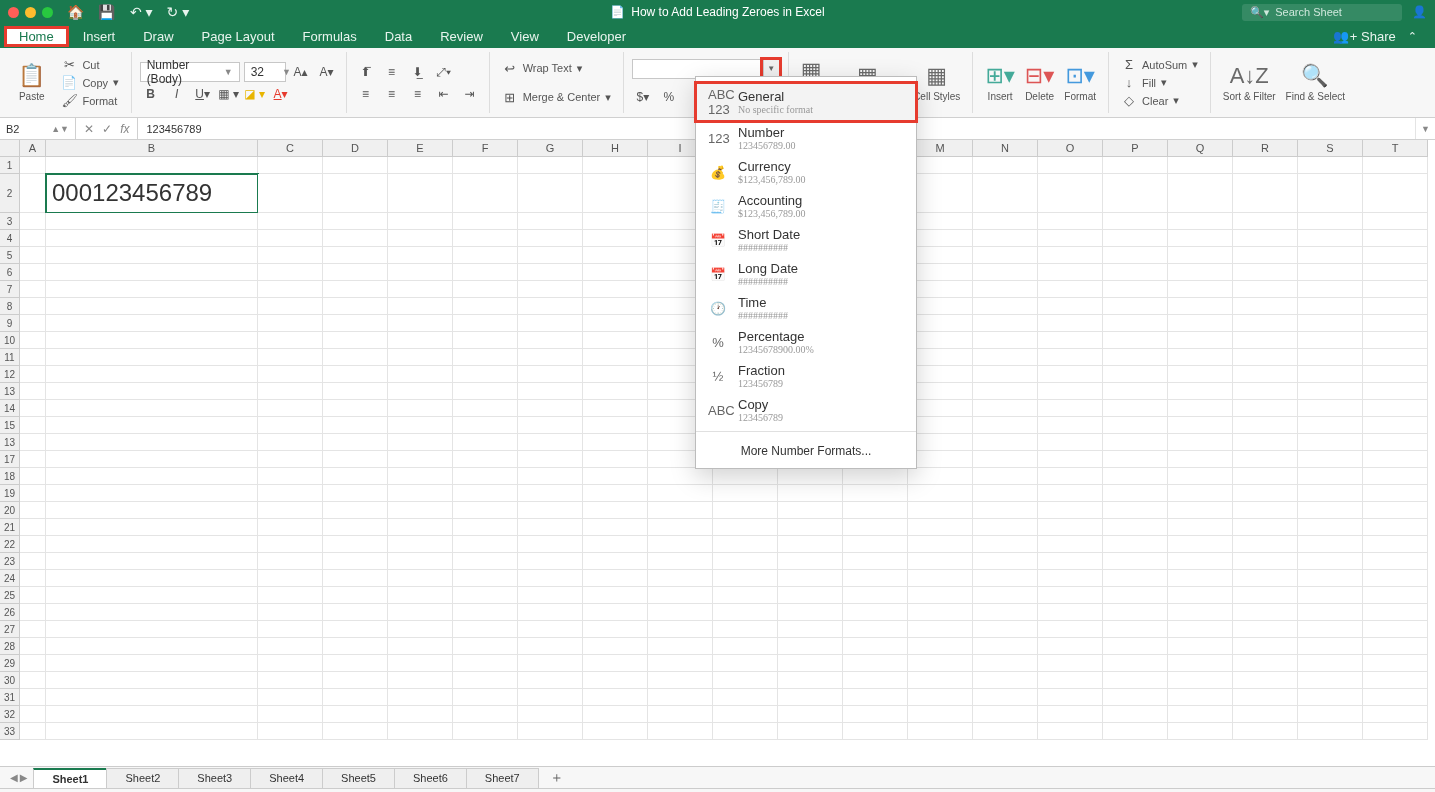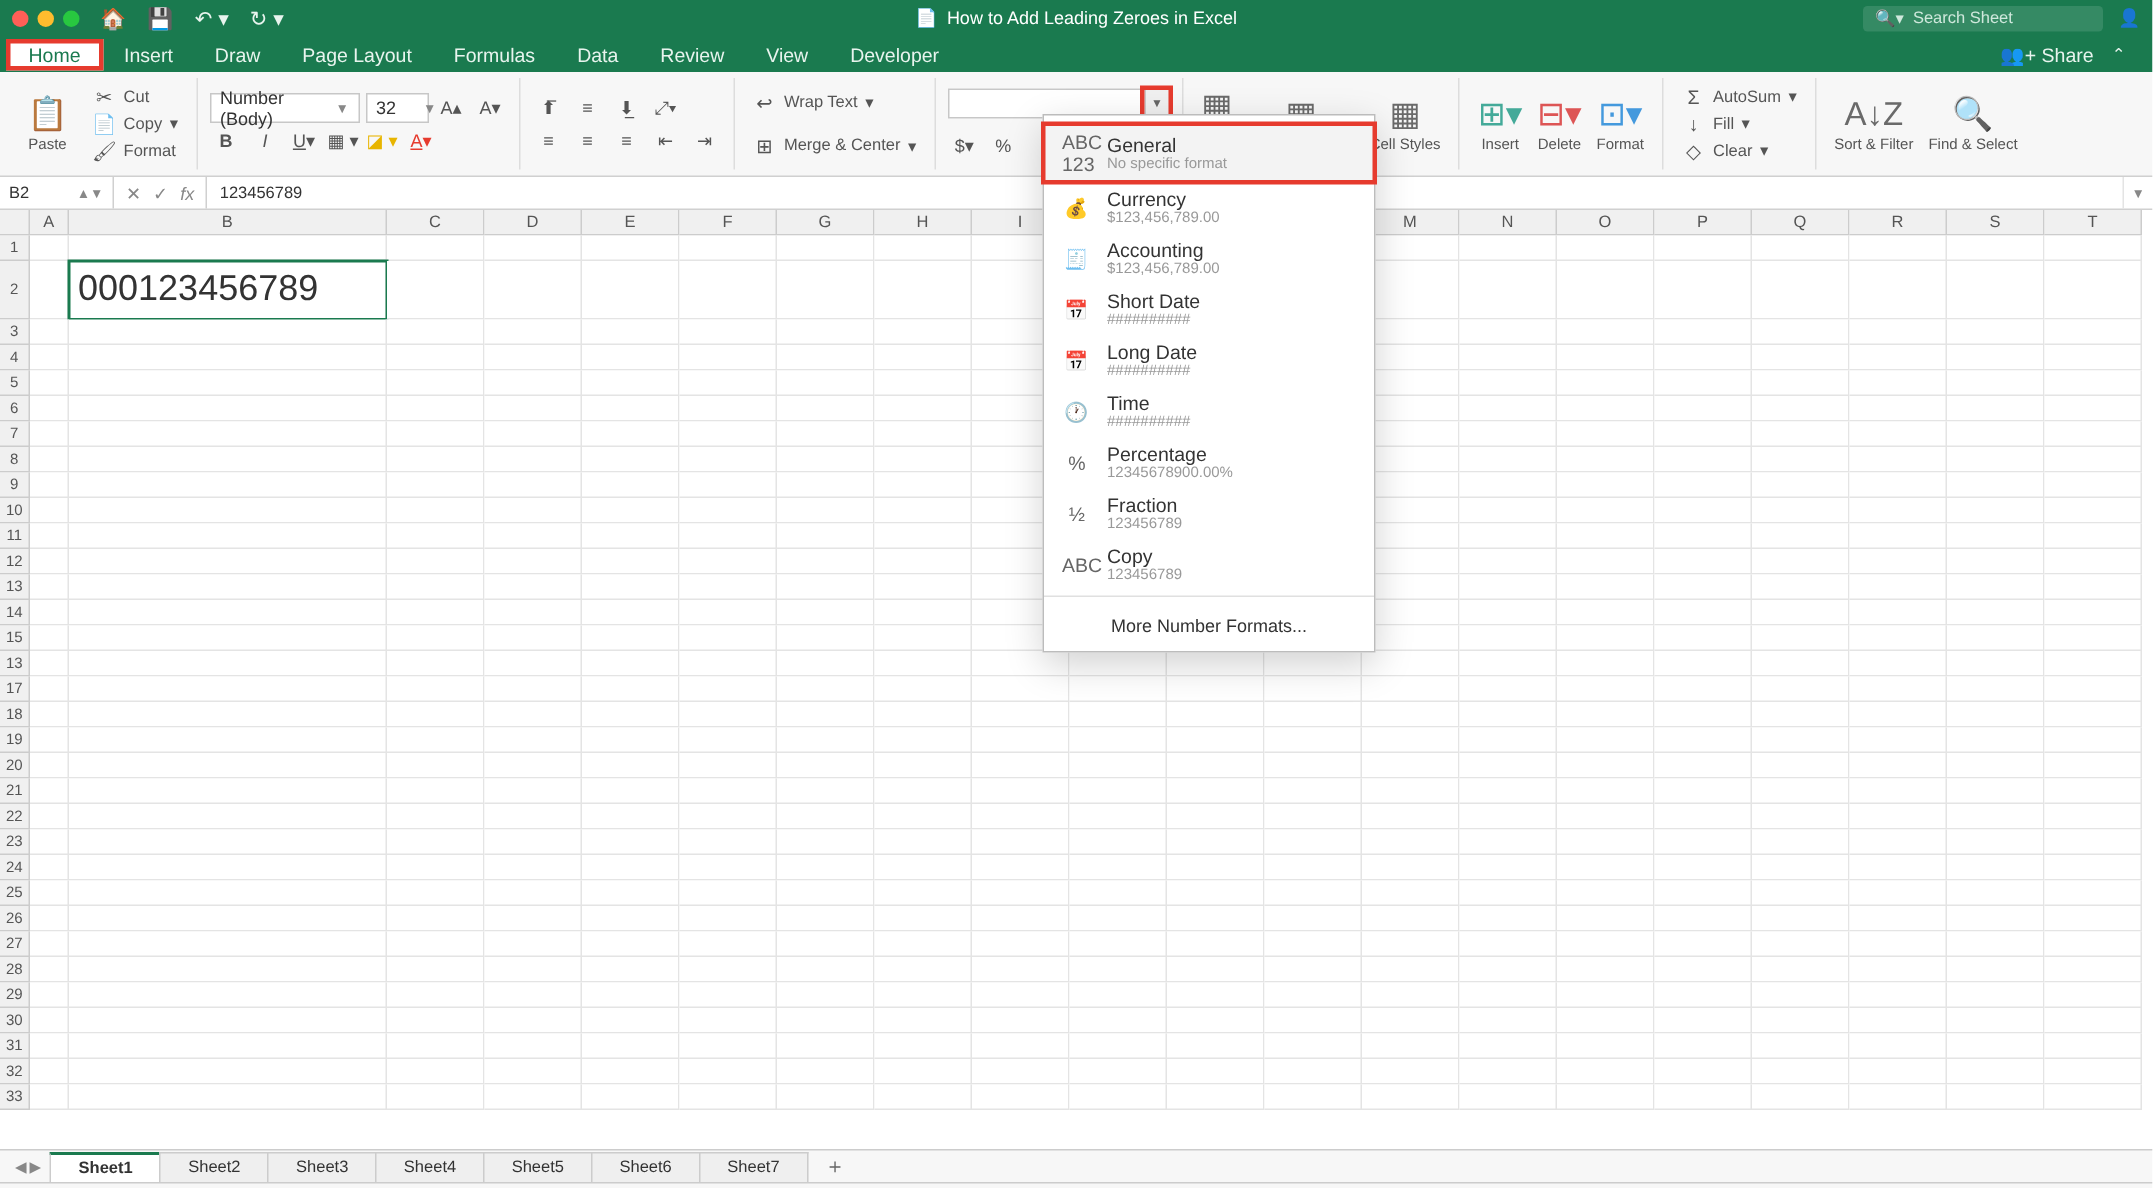--- a/index.html
+++ b/index.html
@@ -41,21 +41,21 @@
 .numfmt-dd .arrow.hl { outline: 3px solid #e63b2e; z-index: 20; }
 .autosum-col { display: flex; flex-direction: column; gap: 1px; }
 
 
 .fmt-panel { position: absolute; top: 76px; left: 695px; width: 222px; background: #fff; border: 1px solid #bcbcbc; box-shadow: 0 8px 24px rgba(0,0,0,.18); z-index: 30; padding: 6px 0; }
 .fmt-item { display: flex; align-items: center; gap: 10px; padding: 4px 12px; cursor: pointer; }
 .fmt-item.selected { background: #f3f3f3; outline: 3px solid #e63b2e; outline-offset: -1px; }
 .fmt-item .ficon { width: 20px; font-size: 13px; color: #666; text-align: center; }
 .fmt-item .ftext { display: flex; flex-direction: column; }
 .fmt-item .fname { font-size: 13px; color: #333; }
-.fmt-item .fprev { font-size: 10px; color: #999; }
+.fmt-item .fprev { font-size: 10px; color: #999; font-family: Liberation Serif, serif; }
 .fmt-divider { height: 1px; background: #e0e0e0; margin: 4px 0; }
 .fmt-more { text-align: center; padding: 8px 0 4px; font-size: 12px; color: #333; cursor: pointer; }
 
 
 .formulabar { height: 22px; border-bottom: 1px solid #d0d0d0; display: flex; align-items: stretch; background: #fff; }
 .namebox { width: 76px; border-right: 1px solid #d0d0d0; display: flex; align-items: center; padding: 0 6px; font-size: 11px; }
 .namebox .dd { margin-left: auto; font-size: 9px; color: #888; }
 .fb-btns { display: flex; align-items: center; gap: 8px; padding: 0 8px; border-right: 1px solid #d0d0d0; color: #888; }
 .fb-btns span { font-size: 12px; }
 .fb-input { flex: 1; display: flex; align-items: center; padding: 0 8px; font-size: 11px; }
@@ -252,20 +252,27 @@
       </div>
   </div>
 </div>
 
 <div class="fmt-panel" id="fmtpanel">
     <div class="fmt-item selected">
       <span class="ficon">ABC 123</span>
       <span class="ftext">
         <span class="fname">General</span>
         <span class="fprev">No specific format</span>
+      </span>
+    </div>
+    <div class="fmt-item">
+      <span class="ficon">123</span>
+      <span class="ftext">
+        <span class="fname">Number</span>
+        <span class="fprev">123456789.00</span>
       </span>
     </div>
     <div class="fmt-item">
       <span class="ficon">💰</span>
       <span class="ftext">
         <span class="fname">Currency</span>
         <span class="fprev">$123,456,789.00</span>
       </span>
     </div>
     <div class="fmt-item">

